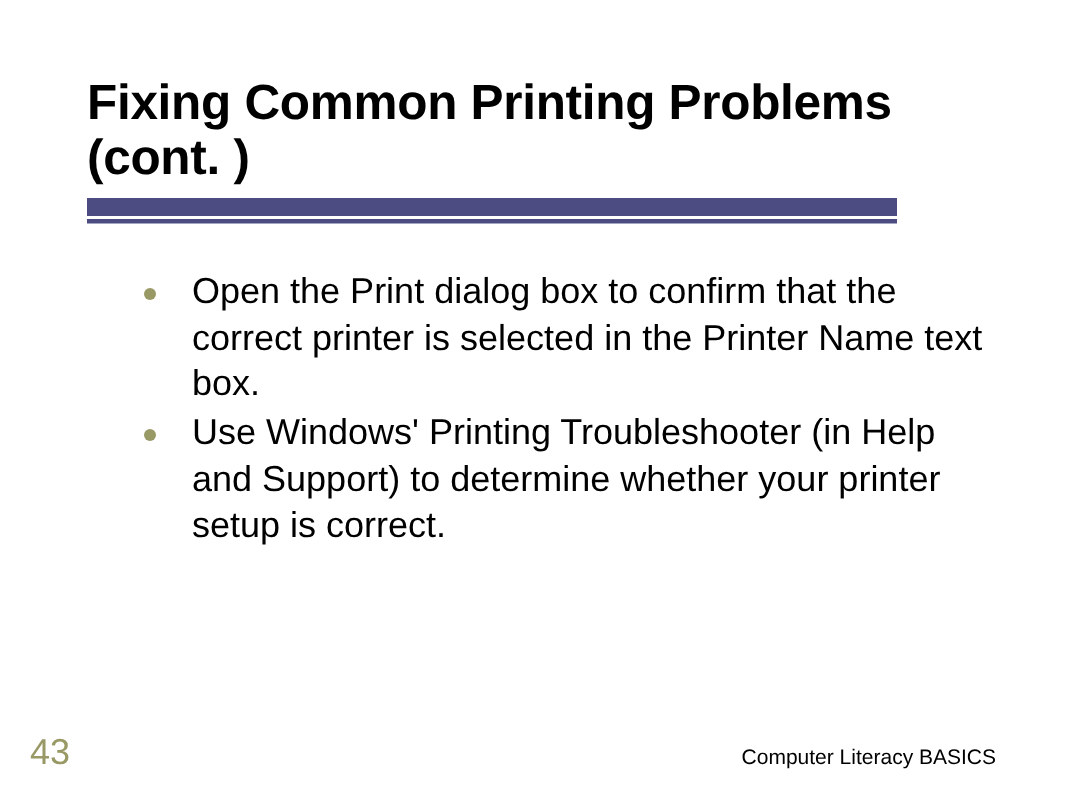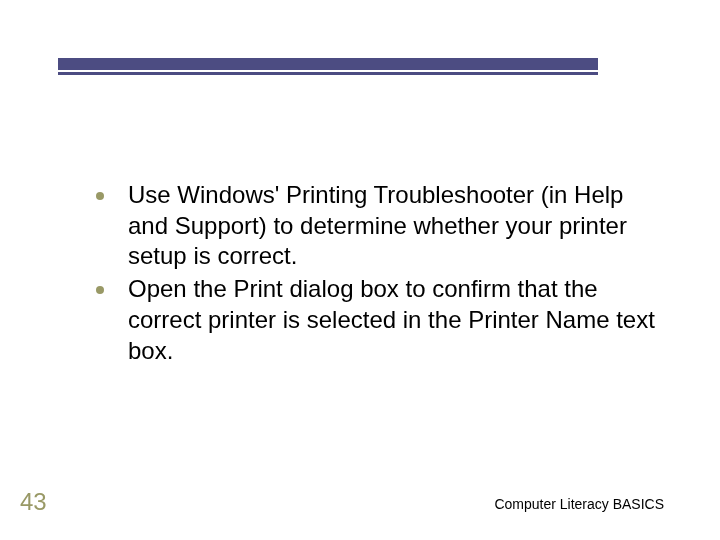--- a/index.html
+++ b/index.html
@@ -75,31 +75,32 @@
     font-size: 14px;
     color: #000000;
   }
 </style>
 </head>
 <body>
 
 <div class="slide">
 
   <div class="title-block">
+    <h1 class="title">Fixing Common Printing Problems (cont. )</h1>
     <div class="underline-bar-thick"></div>
     <div class="underline-bar-thin"></div>
   </div>
 
   <div class="content">
     <div class="bullet-row">
       <span class="bullet"></span>
-      <span class="bullet-text">Use Windows' Printing Troubleshooter (in Help and Support) to determine whether your printer setup is correct.</span>
+      <span class="bullet-text">Open the Print dialog box to confirm that the correct printer is selected in the Printer Name text box.</span>
     </div>
     <div class="bullet-row">
       <span class="bullet"></span>
-      <span class="bullet-text">Open the Print dialog box to confirm that the correct printer is selected in the Printer Name text box.</span>
+      <span class="bullet-text">Use Windows' Printing Troubleshooter (in Help and Support) to determine whether your printer setup is correct.</span>
     </div>
   </div>
 
   <div class="slide-number">43</div>
   <div class="footer-text">Computer Literacy BASICS</div>
 
 </div>
 
 </body></html>

